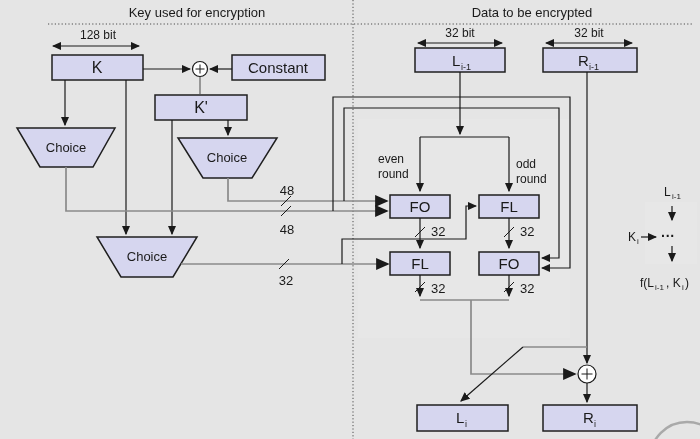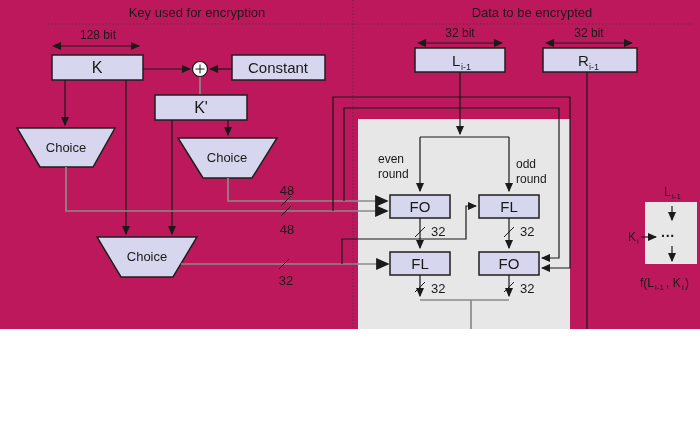--- a/index.html
+++ b/index.html
@@ -1,16 +1,16 @@
 <!DOCTYPE html>
 <html><head>
 <meta charset="utf-8">
 <style>
   html,body{margin:0;padding:0;background:#fff;}
-  .canvas{width:700px;height:329px;position:relative;background:#be185d;overflow:hidden;}
+  .canvas{width:700px;height:439px;position:relative;background:#e5e5e5;overflow:hidden;}
   svg{display:block;}
   text{fill:#1a1a1a;font-family:"Liberation Sans",sans-serif;}
   .t-title{font-size:13px;}
   .t-box{font-size:15px;}
   .t-box-lg{font-size:16px;}
   .t-choice{font-size:13px;}
   .t-small{font-size:12px;}
   .t-num{font-size:13px;}
   .t-sub{font-size:9px;}
   .t-sub8{font-size:8px;}

